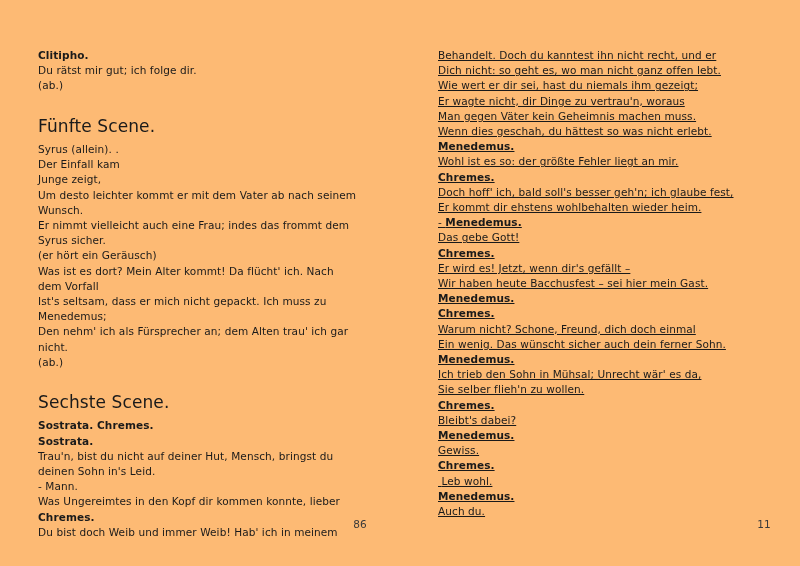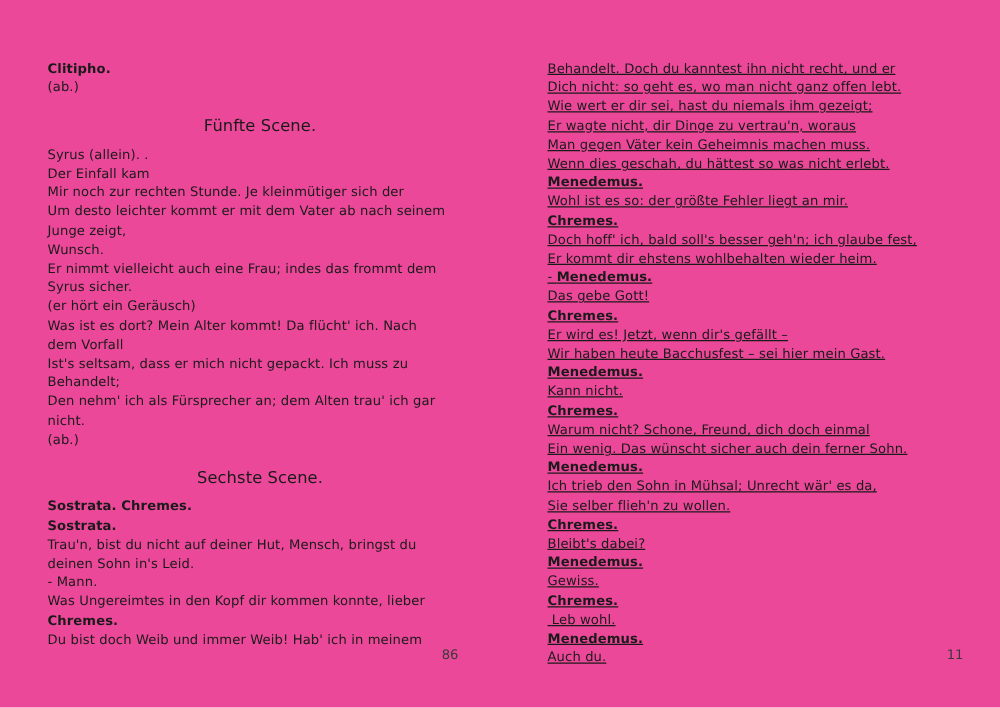--- a/index.html
+++ b/index.html
@@ -11,43 +11,43 @@
     width: 800px;
     height: 566px;
     position: relative;
     font-family: "DejaVu Sans", sans-serif;
     color: #1a1a1a;
     overflow: hidden;
   }
   .page {
     position: absolute;
     inset: 0;
-    background: #ec4899;
+    background: #fdba74;
   }
   .column {
     position: absolute;
     top: 48px;
     width: 340px;
   }
   .column.left  { left: 38px; }
   .column.right { left: 438px; text-decoration: underline; }
 
   .line {
     font-size: 10.5px;
     line-height: 15.2px;
     white-space: pre-wrap;
     letter-spacing: 0.1px;
   }
   .line.speaker {
     font-weight: bold;
   }
   .line.scene {
-    text-align: center;
-    font-size: 13px;
+    font-size: 17px;
     line-height: 15.2px;
+    margin-top: 10px;
     margin-bottom: 8px;
   }
   .line.blank {
     height: 15.2px;
   }
   .dash-speaker .dash {
     font-weight: normal;
   }
   .dash-speaker .nm {
     font-weight: bold;
@@ -61,36 +61,36 @@
   .folio.left-folio  { left: 0; width: 720px; text-align: center; top: 518px; }
   .folio.right-folio { left: 0; width: 1528px; text-align: center; top: 518px; }
 </style>
 </head>
 <body>
 
 <div class="page">
 
   <div class="column left" id="left-col">
       <div class="line speaker">Clitipho.</div>
+      <div class="line verse">Du rätst mir gut; ich folge dir.</div>
       <div class="line verse">(ab.)</div>
       <div class="line blank"></div>
       <div class="line scene">Fünfte Scene.</div>
       <div class="line verse">Syrus (allein). .</div>
       <div class="line verse">Der Einfall kam</div>
-      <div class="line verse">Mir noch zur rechten Stunde. Je kleinmütiger sich der</div>
+      <div class="line verse">Junge zeigt,</div>
       <div class="line verse">Um desto leichter kommt er mit dem Vater ab nach seinem</div>
-      <div class="line verse">Junge zeigt,</div>
       <div class="line verse">Wunsch.</div>
       <div class="line verse">Er nimmt vielleicht auch eine Frau; indes das frommt dem</div>
       <div class="line verse">Syrus sicher.</div>
       <div class="line verse">(er hört ein Geräusch)</div>
       <div class="line verse">Was ist es dort? Mein Alter kommt! Da flücht' ich. Nach</div>
       <div class="line verse">dem Vorfall</div>
       <div class="line verse">Ist's seltsam, dass er mich nicht gepackt. Ich muss zu</div>
-      <div class="line verse">Behandelt;</div>
+      <div class="line verse">Menedemus;</div>
       <div class="line verse">Den nehm' ich als Fürsprecher an; dem Alten trau' ich gar</div>
       <div class="line verse">nicht.</div>
       <div class="line verse">(ab.)</div>
       <div class="line blank"></div>
       <div class="line scene">Sechste Scene.</div>
       <div class="line speaker">Sostrata. Chremes.</div>
       <div class="line speaker">Sostrata.</div>
       <div class="line verse">Trau'n, bist du nicht auf deiner Hut, Mensch, bringst du</div>
       <div class="line verse">deinen Sohn in's Leid.</div>
       <div class="line verse">- Mann.</div>
@@ -109,21 +109,20 @@
       <div class="line verse">Wohl ist es so: der größte Fehler liegt an mir.</div>
       <div class="line speaker">Chremes.</div>
       <div class="line verse">Doch hoff' ich, bald soll's besser geh'n; ich glaube fest,</div>
       <div class="line verse">Er kommt dir ehstens wohlbehalten wieder heim.</div>
       <div class="line dash-speaker"><span class="dash">- </span><span class="nm">Menedemus.</span></div>
       <div class="line verse">Das gebe Gott!</div>
       <div class="line speaker">Chremes.</div>
       <div class="line verse">Er wird es! Jetzt, wenn dir's gefällt –</div>
       <div class="line verse">Wir haben heute Bacchusfest – sei hier mein Gast.</div>
       <div class="line speaker">Menedemus.</div>
-      <div class="line verse">Kann nicht.</div>
       <div class="line speaker">Chremes.</div>
       <div class="line verse">Warum nicht? Schone, Freund, dich doch einmal</div>
       <div class="line verse">Ein wenig. Das wünscht sicher auch dein ferner Sohn.</div>
       <div class="line speaker">Menedemus.</div>
       <div class="line verse">Ich trieb den Sohn in Mühsal; Unrecht wär' es da,</div>
       <div class="line verse">Sie selber flieh'n zu wollen.</div>
       <div class="line speaker">Chremes.</div>
       <div class="line verse">Bleibt's dabei?</div>
       <div class="line speaker">Menedemus.</div>
       <div class="line verse">Gewiss.</div>

